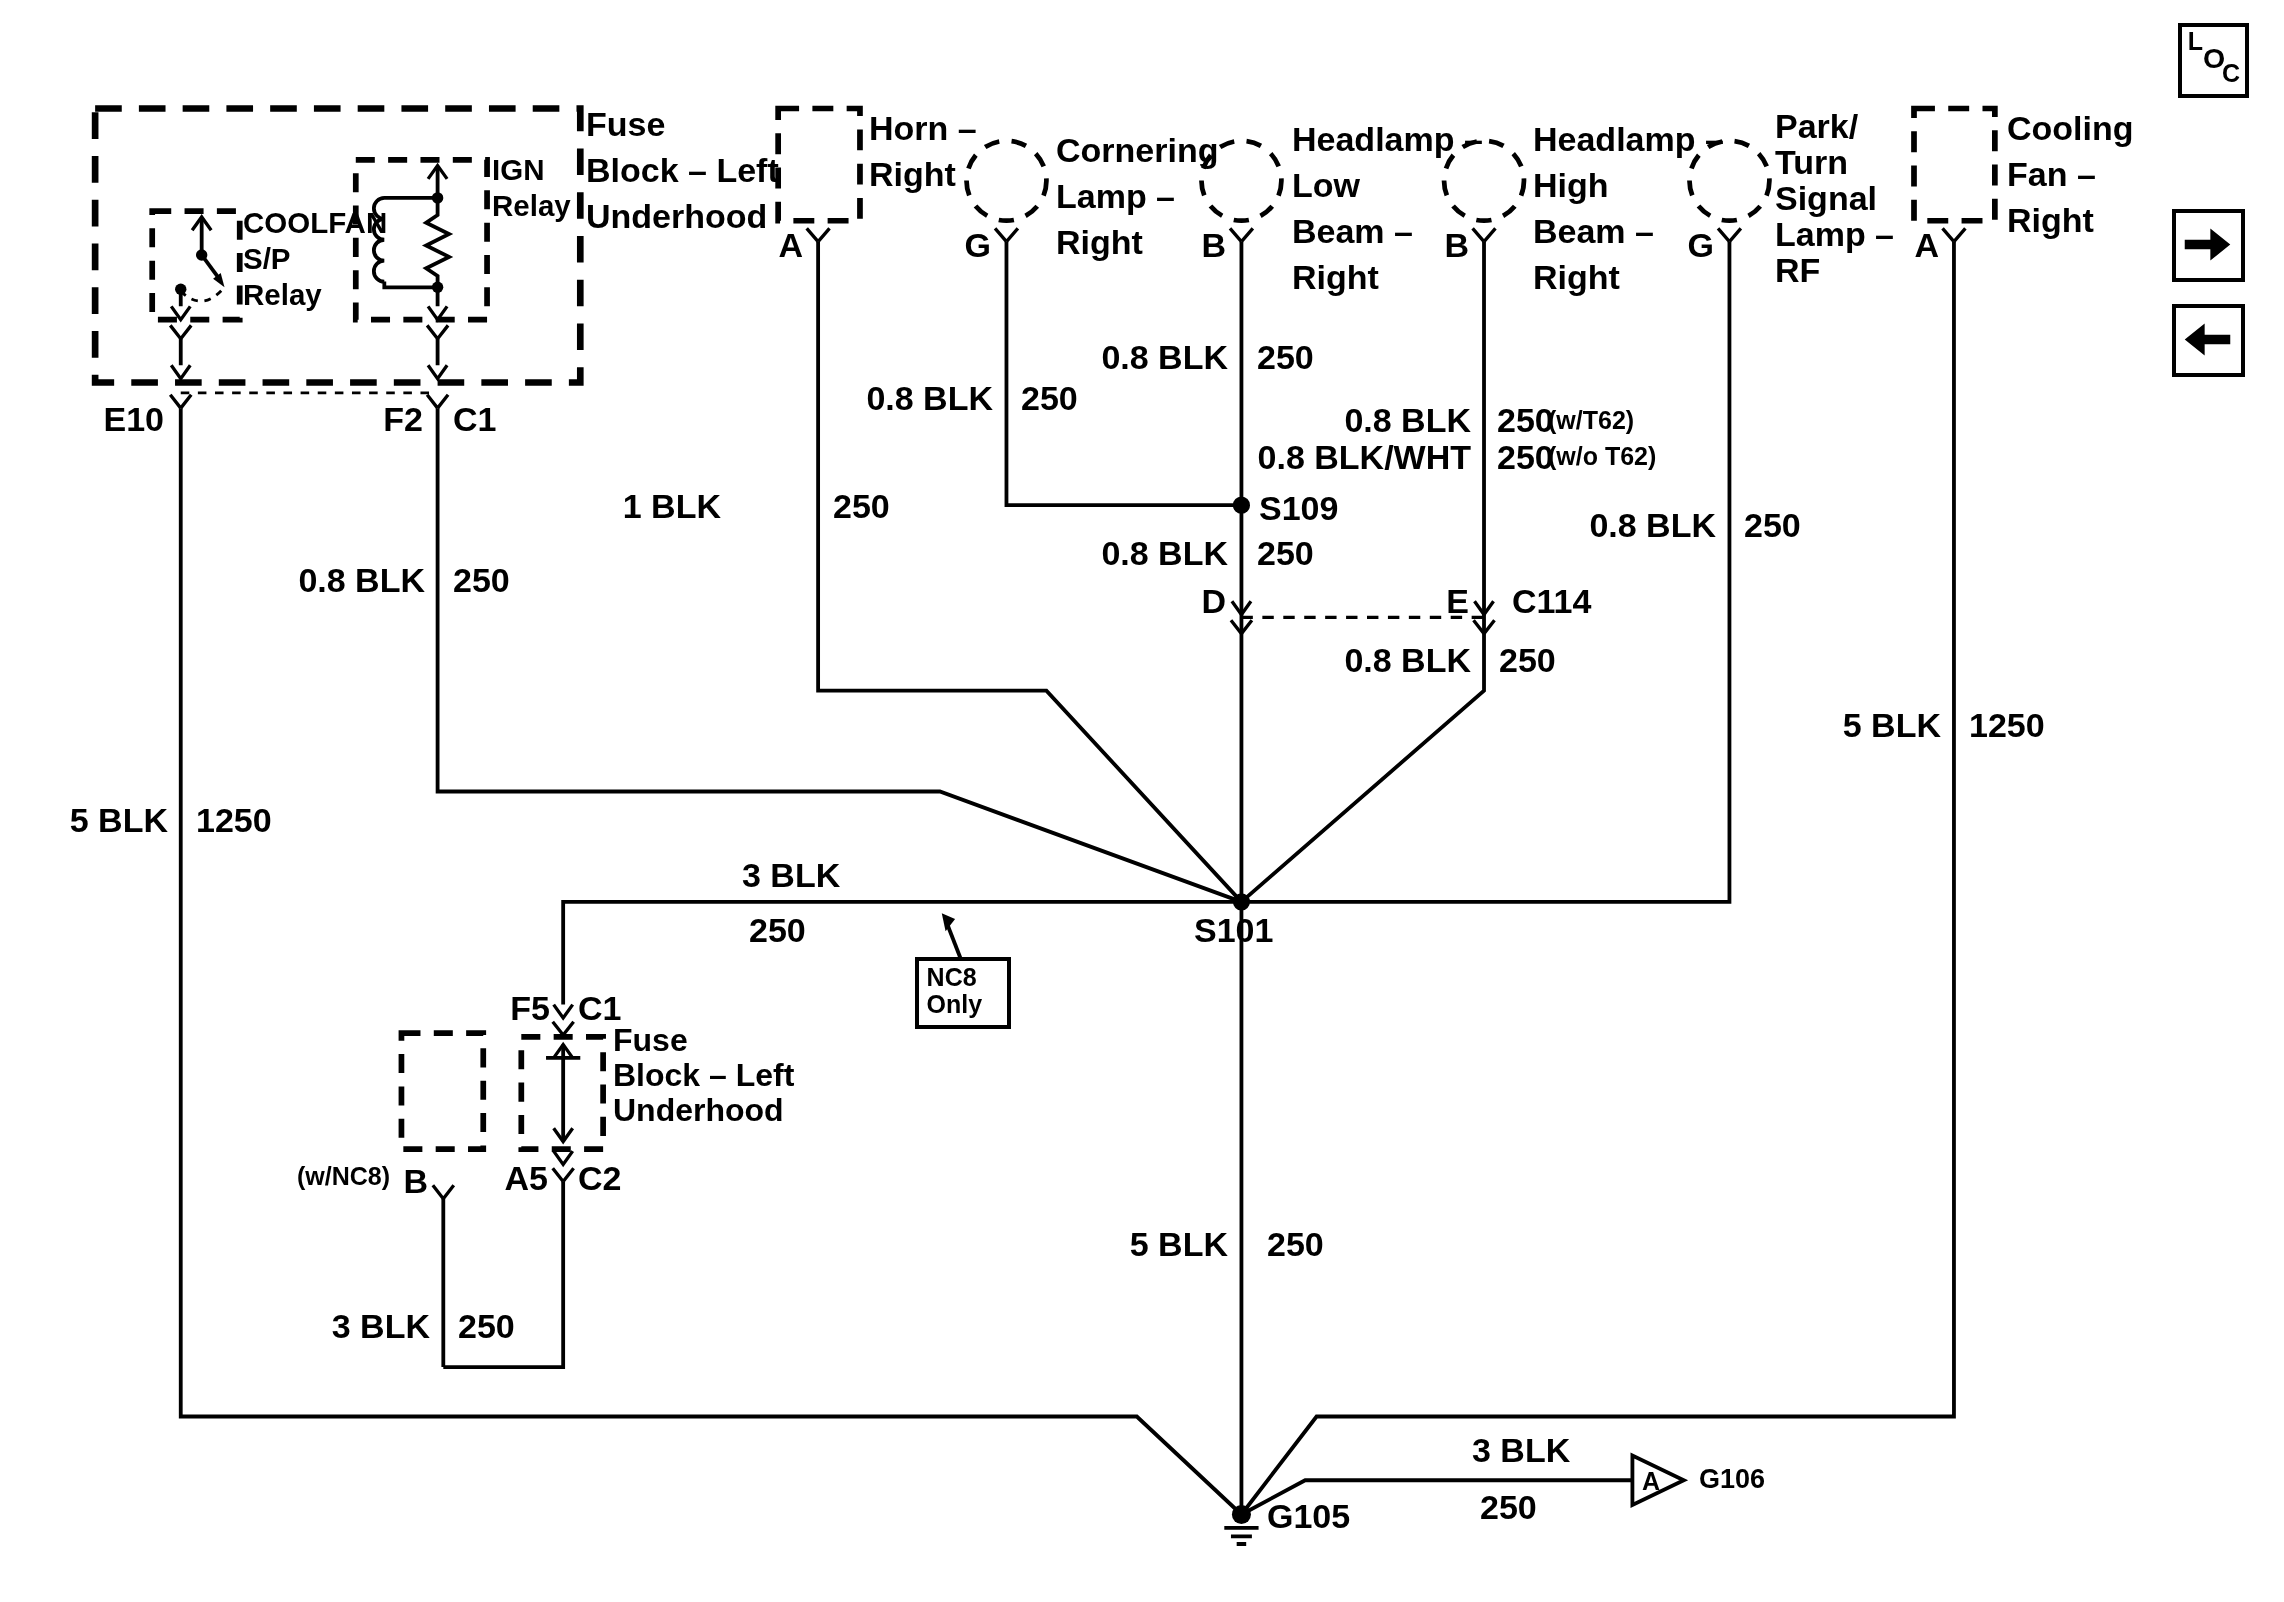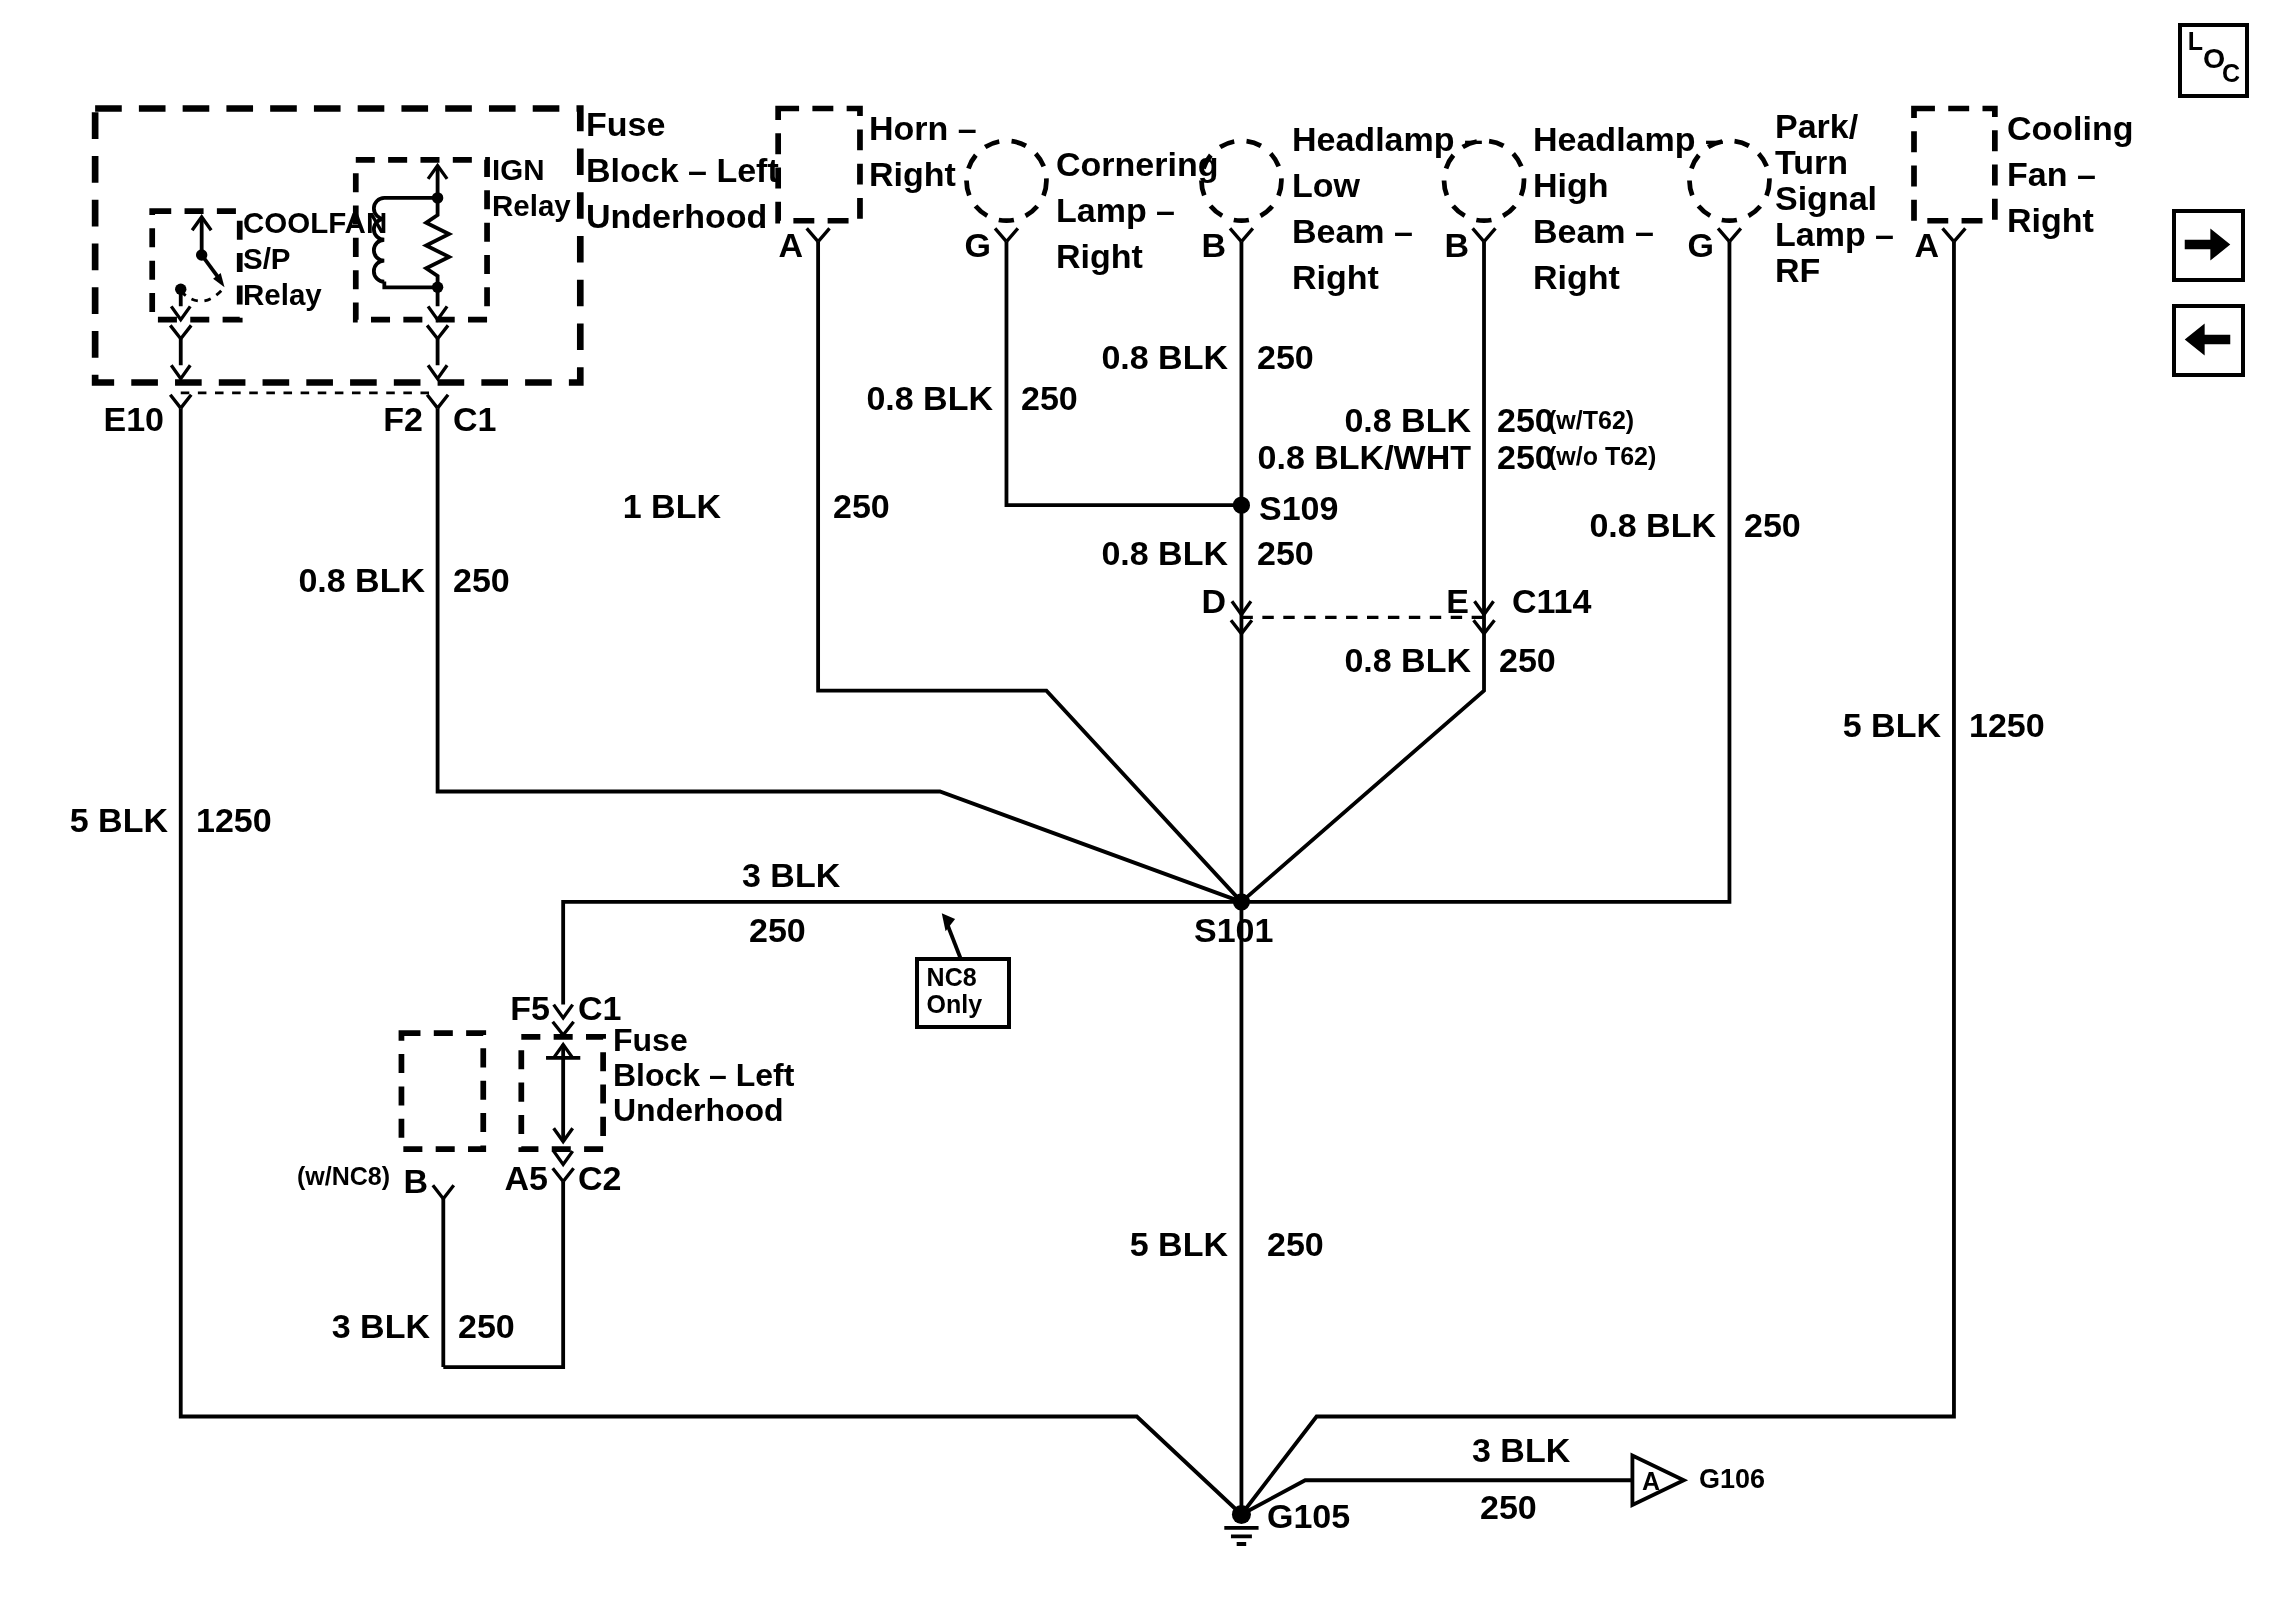--- a/index.html
+++ b/index.html
@@ -143,21 +143,21 @@
 Block – Left
 Underhood</div>
   <div class="lbl rel" style="left:243px;top:205px;">COOLFAN
 S/P
 Relay</div>
   <div class="lbl rel" style="left:492px;top:152px;">IGN
 Relay</div>
 
   <div class="lbl comp" style="left:869px;top:105px;">Horn –
 Right</div>
-  <div class="lbl comp" style="left:1056px;top:127px;margin-top:14px;">Cornering
+  <div class="lbl comp" style="left:1056px;top:127px;">Cornering
 Lamp –
 Right</div>
   <div class="lbl comp" style="left:1292px;top:116px;">Headlamp –
 Low
 Beam –
 Right</div>
   <div class="lbl comp" style="left:1533px;top:116px;">Headlamp –
 High
 Beam –
 Right</div>

